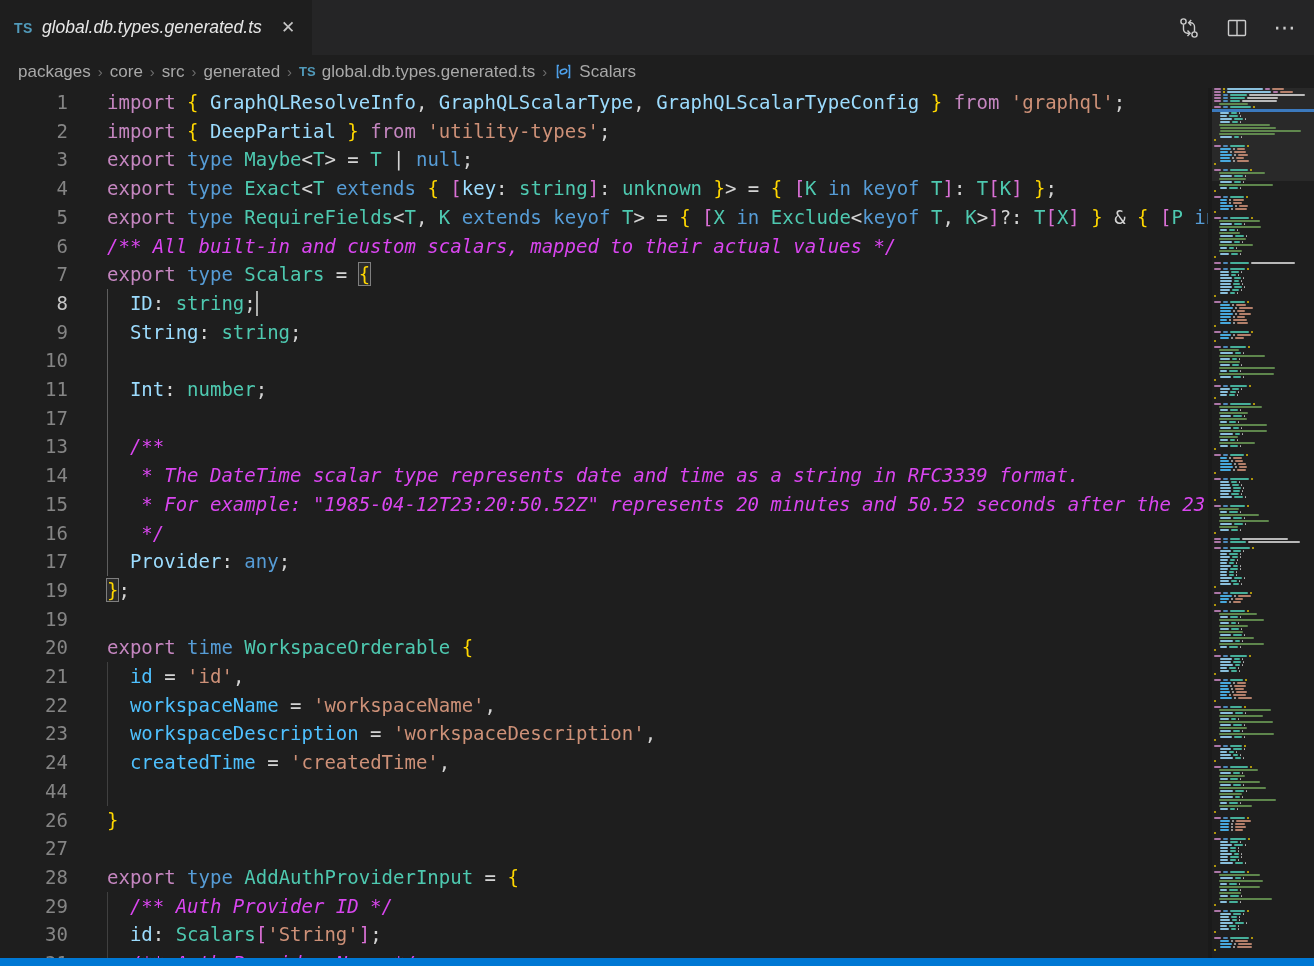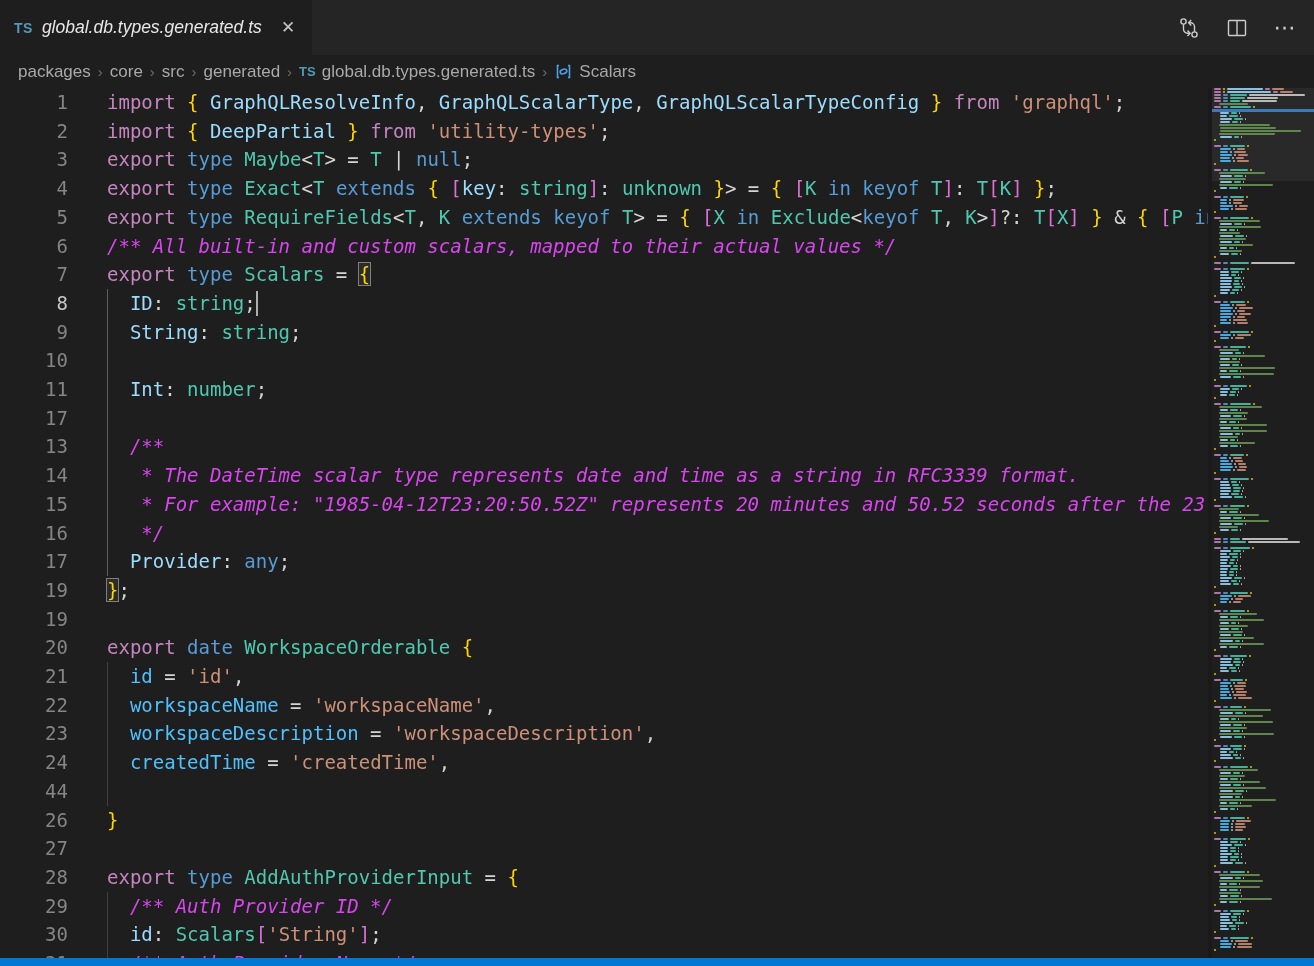--- a/index.html
+++ b/index.html
@@ -125,21 +125,21 @@
       <div class="code-line" style="top: 258.3px;"><span class="guide active"></span><span class="ln">10</span></div>
       <div class="code-line" style="top: 287px;"><span class="guide active"></span><span class="ln">11</span><span class="code"><span class="tok-pun">  </span><span class="tok-var">Int</span><span class="tok-pun">: </span><span class="tok-typ">number</span><span class="tok-pun">;</span></span></div>
       <div class="code-line" style="top: 315.7px;"><span class="guide active"></span><span class="ln">17</span></div>
       <div class="code-line" style="top: 344.4px;"><span class="guide active"></span><span class="ln">13</span><span class="code"><span class="tok-com">  /**</span></span></div>
       <div class="code-line" style="top: 373.1px;"><span class="guide active"></span><span class="ln">14</span><span class="code"><span class="tok-com">   * The DateTime scalar type represents date and time as a string in RFC3339 format.</span></span></div>
       <div class="code-line" style="top: 401.8px;"><span class="guide active"></span><span class="ln">15</span><span class="code"><span class="tok-com">   * For example: "1985-04-12T23:20:50.52Z" represents 20 minutes and 50.52 seconds after the 23:00 hour.</span></span></div>
       <div class="code-line" style="top: 430.5px;"><span class="guide active"></span><span class="ln">16</span><span class="code"><span class="tok-com">   */</span></span></div>
       <div class="code-line" style="top: 459.2px;"><span class="guide active"></span><span class="ln">17</span><span class="code"><span class="tok-pun">  </span><span class="tok-var">Provider</span><span class="tok-pun">: </span><span class="tok-kw">any</span><span class="tok-pun">;</span></span></div>
       <div class="code-line" style="top: 487.9px;"><span class="ln">19</span><span class="code"><span class="tok-b1m">}</span><span class="tok-pun">;</span></span></div>
       <div class="code-line" style="top: 516.6px;"><span class="ln">19</span><span class="code"></span></div>
-      <div class="code-line" style="top: 545.3px;"><span class="ln">20</span><span class="code"><span class="tok-kwc">export</span><span class="tok-pun"> </span><span class="tok-kw">date</span><span class="tok-pun"> </span><span class="tok-typ">WorkspaceOrderable</span><span class="tok-pun"> </span><span class="tok-b1">{</span></span></div>
+      <div class="code-line" style="top: 545.3px;"><span class="ln">20</span><span class="code"><span class="tok-kwc">export</span><span class="tok-pun"> </span><span class="tok-kw">time</span><span class="tok-pun"> </span><span class="tok-typ">WorkspaceOrderable</span><span class="tok-pun"> </span><span class="tok-b1">{</span></span></div>
       <div class="code-line" style="top: 574px;"><span class="guide"></span><span class="ln">21</span><span class="code"><span class="tok-pun">  </span><span class="tok-enm">id</span><span class="tok-pun"> = </span><span class="tok-str">'id'</span><span class="tok-pun">,</span></span></div>
       <div class="code-line" style="top: 602.7px;"><span class="guide"></span><span class="ln">22</span><span class="code"><span class="tok-pun">  </span><span class="tok-enm">workspaceName</span><span class="tok-pun"> = </span><span class="tok-str">'workspaceName'</span><span class="tok-pun">,</span></span></div>
       <div class="code-line" style="top: 631.4px;"><span class="guide"></span><span class="ln">23</span><span class="code"><span class="tok-pun">  </span><span class="tok-enm">workspaceDescription</span><span class="tok-pun"> = </span><span class="tok-str">'workspaceDescription'</span><span class="tok-pun">,</span></span></div>
       <div class="code-line" style="top: 660.1px;"><span class="guide"></span><span class="ln">24</span><span class="code"><span class="tok-pun">  </span><span class="tok-enm">createdTime</span><span class="tok-pun"> = </span><span class="tok-str">'createdTime'</span><span class="tok-pun">,</span></span></div>
       <div class="code-line" style="top: 688.8px;"><span class="guide"></span><span class="ln">44</span></div>
       <div class="code-line" style="top: 717.5px;"><span class="ln">26</span><span class="code"><span class="tok-b1">}</span></span></div>
       <div class="code-line" style="top: 746.2px;"><span class="ln">27</span><span class="code"></span></div>
       <div class="code-line" style="top: 774.9px;"><span class="ln">28</span><span class="code"><span class="tok-kwc">export</span><span class="tok-pun"> </span><span class="tok-kw">type</span><span class="tok-pun"> </span><span class="tok-typ">AddAuthProviderInput</span><span class="tok-pun"> = </span><span class="tok-b1">{</span></span></div>
       <div class="code-line" style="top: 803.6px;"><span class="guide"></span><span class="ln">29</span><span class="code"><span class="tok-com">  /** Auth Provider ID */</span></span></div>
       <div class="code-line" style="top: 832.3px;"><span class="guide"></span><span class="ln">30</span><span class="code"><span class="tok-pun">  </span><span class="tok-var">id</span><span class="tok-pun">: </span><span class="tok-typ">Scalars</span><span class="tok-b2">[</span><span class="tok-str">'String'</span><span class="tok-b2">]</span><span class="tok-pun">;</span></span></div>

